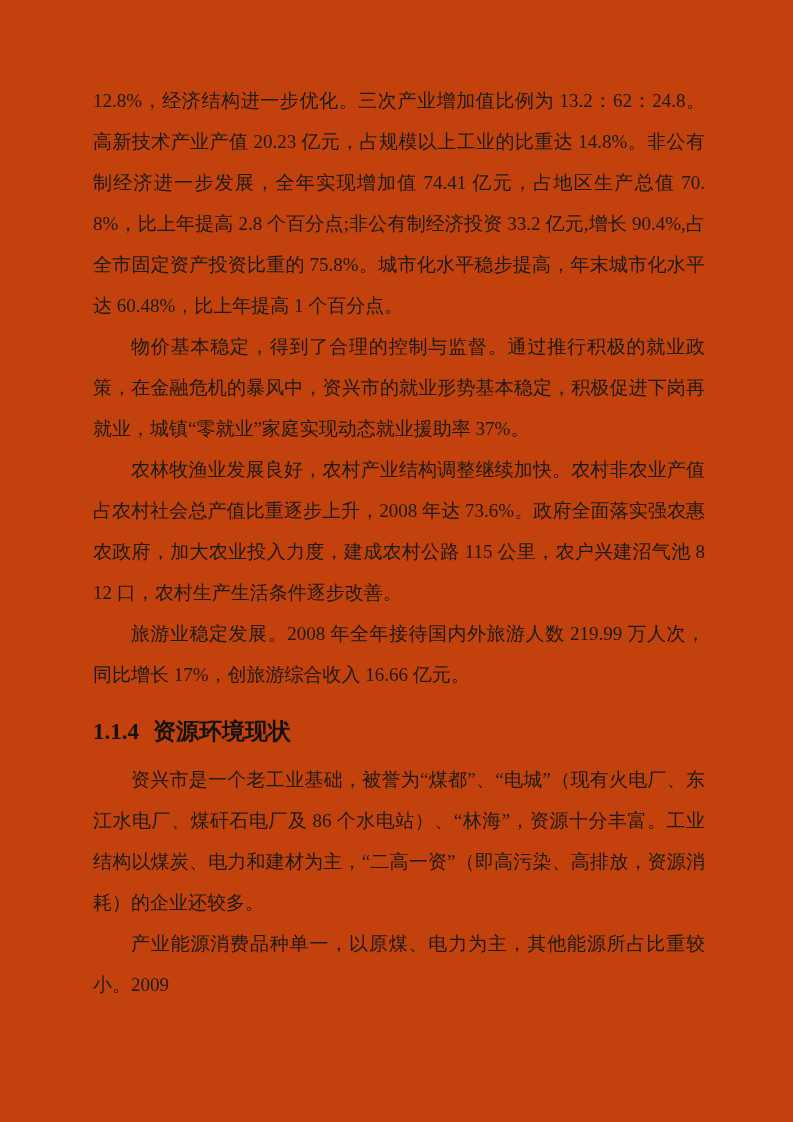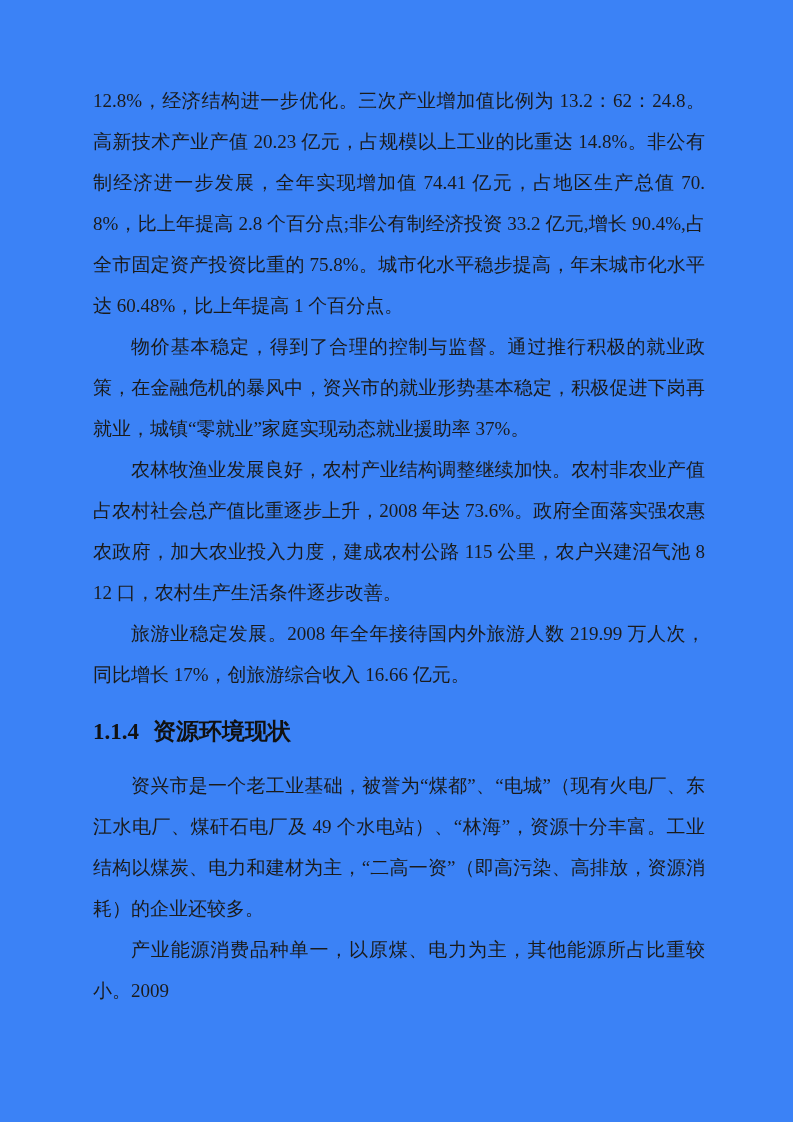--- a/index.html
+++ b/index.html
@@ -5,40 +5,40 @@
   html, body {
     margin: 0;
     padding: 0;
     background: #ffffff;
   }
   .page {
     position: relative;
     width: 793px;
     height: 1122px;
     margin: 0 auto;
-    background: #3b82f6;
+    background: #c2410c;
     box-sizing: border-box;
     padding: 80px 88px 0 93px;
     overflow: hidden;
     font-family: "Liberation Serif", "DejaVu Serif", serif;
     color: #1b1b1b;
   }
   p.body-text {
     margin: 0;
     font-size: 19px;
     line-height: 41px;
     text-align: justify;
     text-justify: inter-ideograph;
     word-break: break-all;
   }
   p.body-text.indent {
     text-indent: 2em;
   }
   h2.section-heading {
-    margin: 16px 0 13px 0;
+    margin: 16px 0 7px 0;
     font-size: 23px;
     line-height: 41px;
     font-weight: bold;
     color: #111111;
     text-align: left;
   }
   h2.section-heading .heading-number {
     margin-right: 14px;
   }
 </style>
@@ -53,17 +53,17 @@
 
 
   <p class="body-text indent">农林牧渔业发展良好，农村产业结构调整继续加快。农村非农业产值占农村社会总产值比重逐步上升，2008 年达 73.6%。政府全面落实强农惠农政府，加大农业投入力度，建成农村公路 115 公里，农户兴建沼气池 812 口，农村生产生活条件逐步改善。</p>
 
   <p class="body-text indent">旅游业稳定发展。2008 年全年接待国内外旅游人数 219.99 万人次，同比增长 17%，创旅游综合收入 16.66 亿元。</p>
 
   <h2 class="section-heading">
     <span class="heading-number">1.1.4</span><span>资源环境现状</span>
   </h2>
 
-  <p class="body-text indent">资兴市是一个老工业基础，被誉为“煤都”、“电城”（现有火电厂、东江水电厂、煤矸石电厂及 49 个水电站）、“林海”，资源十分丰富。工业结构以煤炭、电力和建材为主，“二高一资”（即高污染、高排放，资源消耗）的企业还较多。</p>
+  <p class="body-text indent">资兴市是一个老工业基础，被誉为“煤都”、“电城”（现有火电厂、东江水电厂、煤矸石电厂及 86 个水电站）、“林海”，资源十分丰富。工业结构以煤炭、电力和建材为主，“二高一资”（即高污染、高排放，资源消耗）的企业还较多。</p>
 
   <p class="body-text indent">产业能源消费品种单一，以原煤、电力为主，其他能源所占比重较小。2009</p>
 
 </div>
 
 </body></html>

